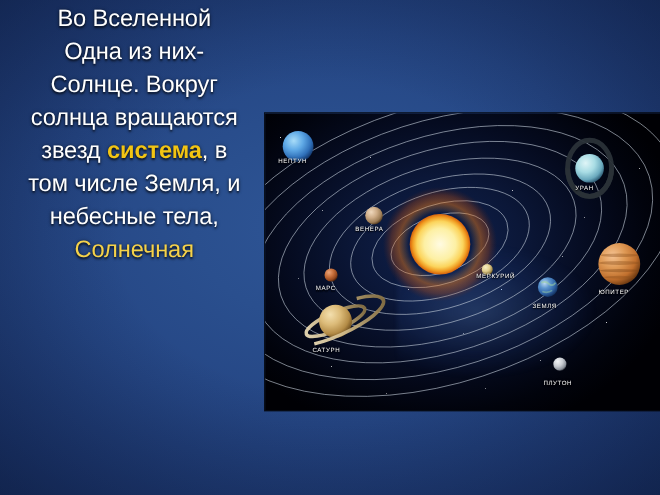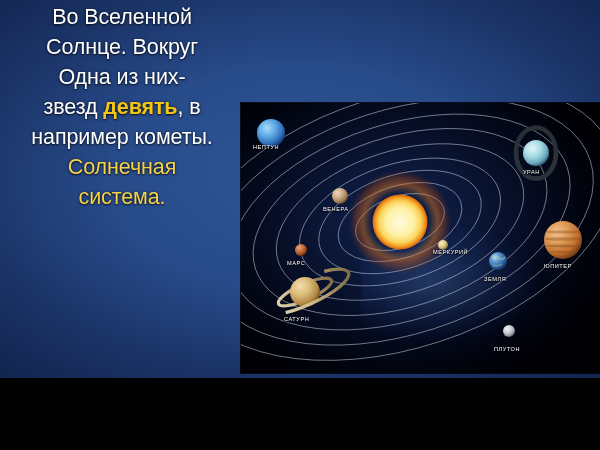--- a/index.html
+++ b/index.html
@@ -10,21 +10,21 @@
   body {
     width: 600px;
     height: 450px;
     overflow: hidden;
     font-family: "Liberation Sans", sans-serif;
   }
 
   #slide {
     position: relative;
     width: 600px;
-    height: 378px;
+    height: 450px;
     overflow: hidden;
     background:
       radial-gradient(ellipse 115% 105% at 50% 46%,
          #2e5596 0%,
          #2a4f8e 18%,
          #254684 38%,
          #1e3a74 58%,
          #173063 76%,
          #12265230 100%),
       linear-gradient(180deg, #11224e 0%, #1b3a75 45%, #1a3670 68%, #12264f 100%);
@@ -126,26 +126,27 @@
     z-index: 9;
   }
 </style>
 </head>
 <body>
 
 <div id="slide">
 
   <div class="text-col">
     <p class="para">Во Вселенной</p>
+    <p class="para">Одна из них-</p>
     <p class="para">Солнце. Вокруг</p>
-    <p class="para">Одна из них-</p>
-    <p class="para"><span>звезд </span><span class="hl-bold">девять</span><span>, в</span></p>
-    <p class="para">например кометы.</p>
+    <p class="para">солнца вращаются</p>
+    <p class="para"><span>звезд </span><span class="hl-bold">система</span><span>, в</span></p>
+    <p class="para">том числе Земля,  и</p>
+    <p class="para">небесные тела,</p>
     <p class="para closing">Солнечная</p>
-    <p class="para closing">система.</p>
   </div>
 
   <div class="pic">
     <div class="starfield"></div>
     <div class="nebula"></div>
 
     <svg viewBox="0 0 359 270" width="359" height="270">
       <defs>
         <radialGradient id="sunGrad" cx="50%" cy="50%" r="50%">
           <stop offset="0%" stop-color="#fffbe2"></stop>

